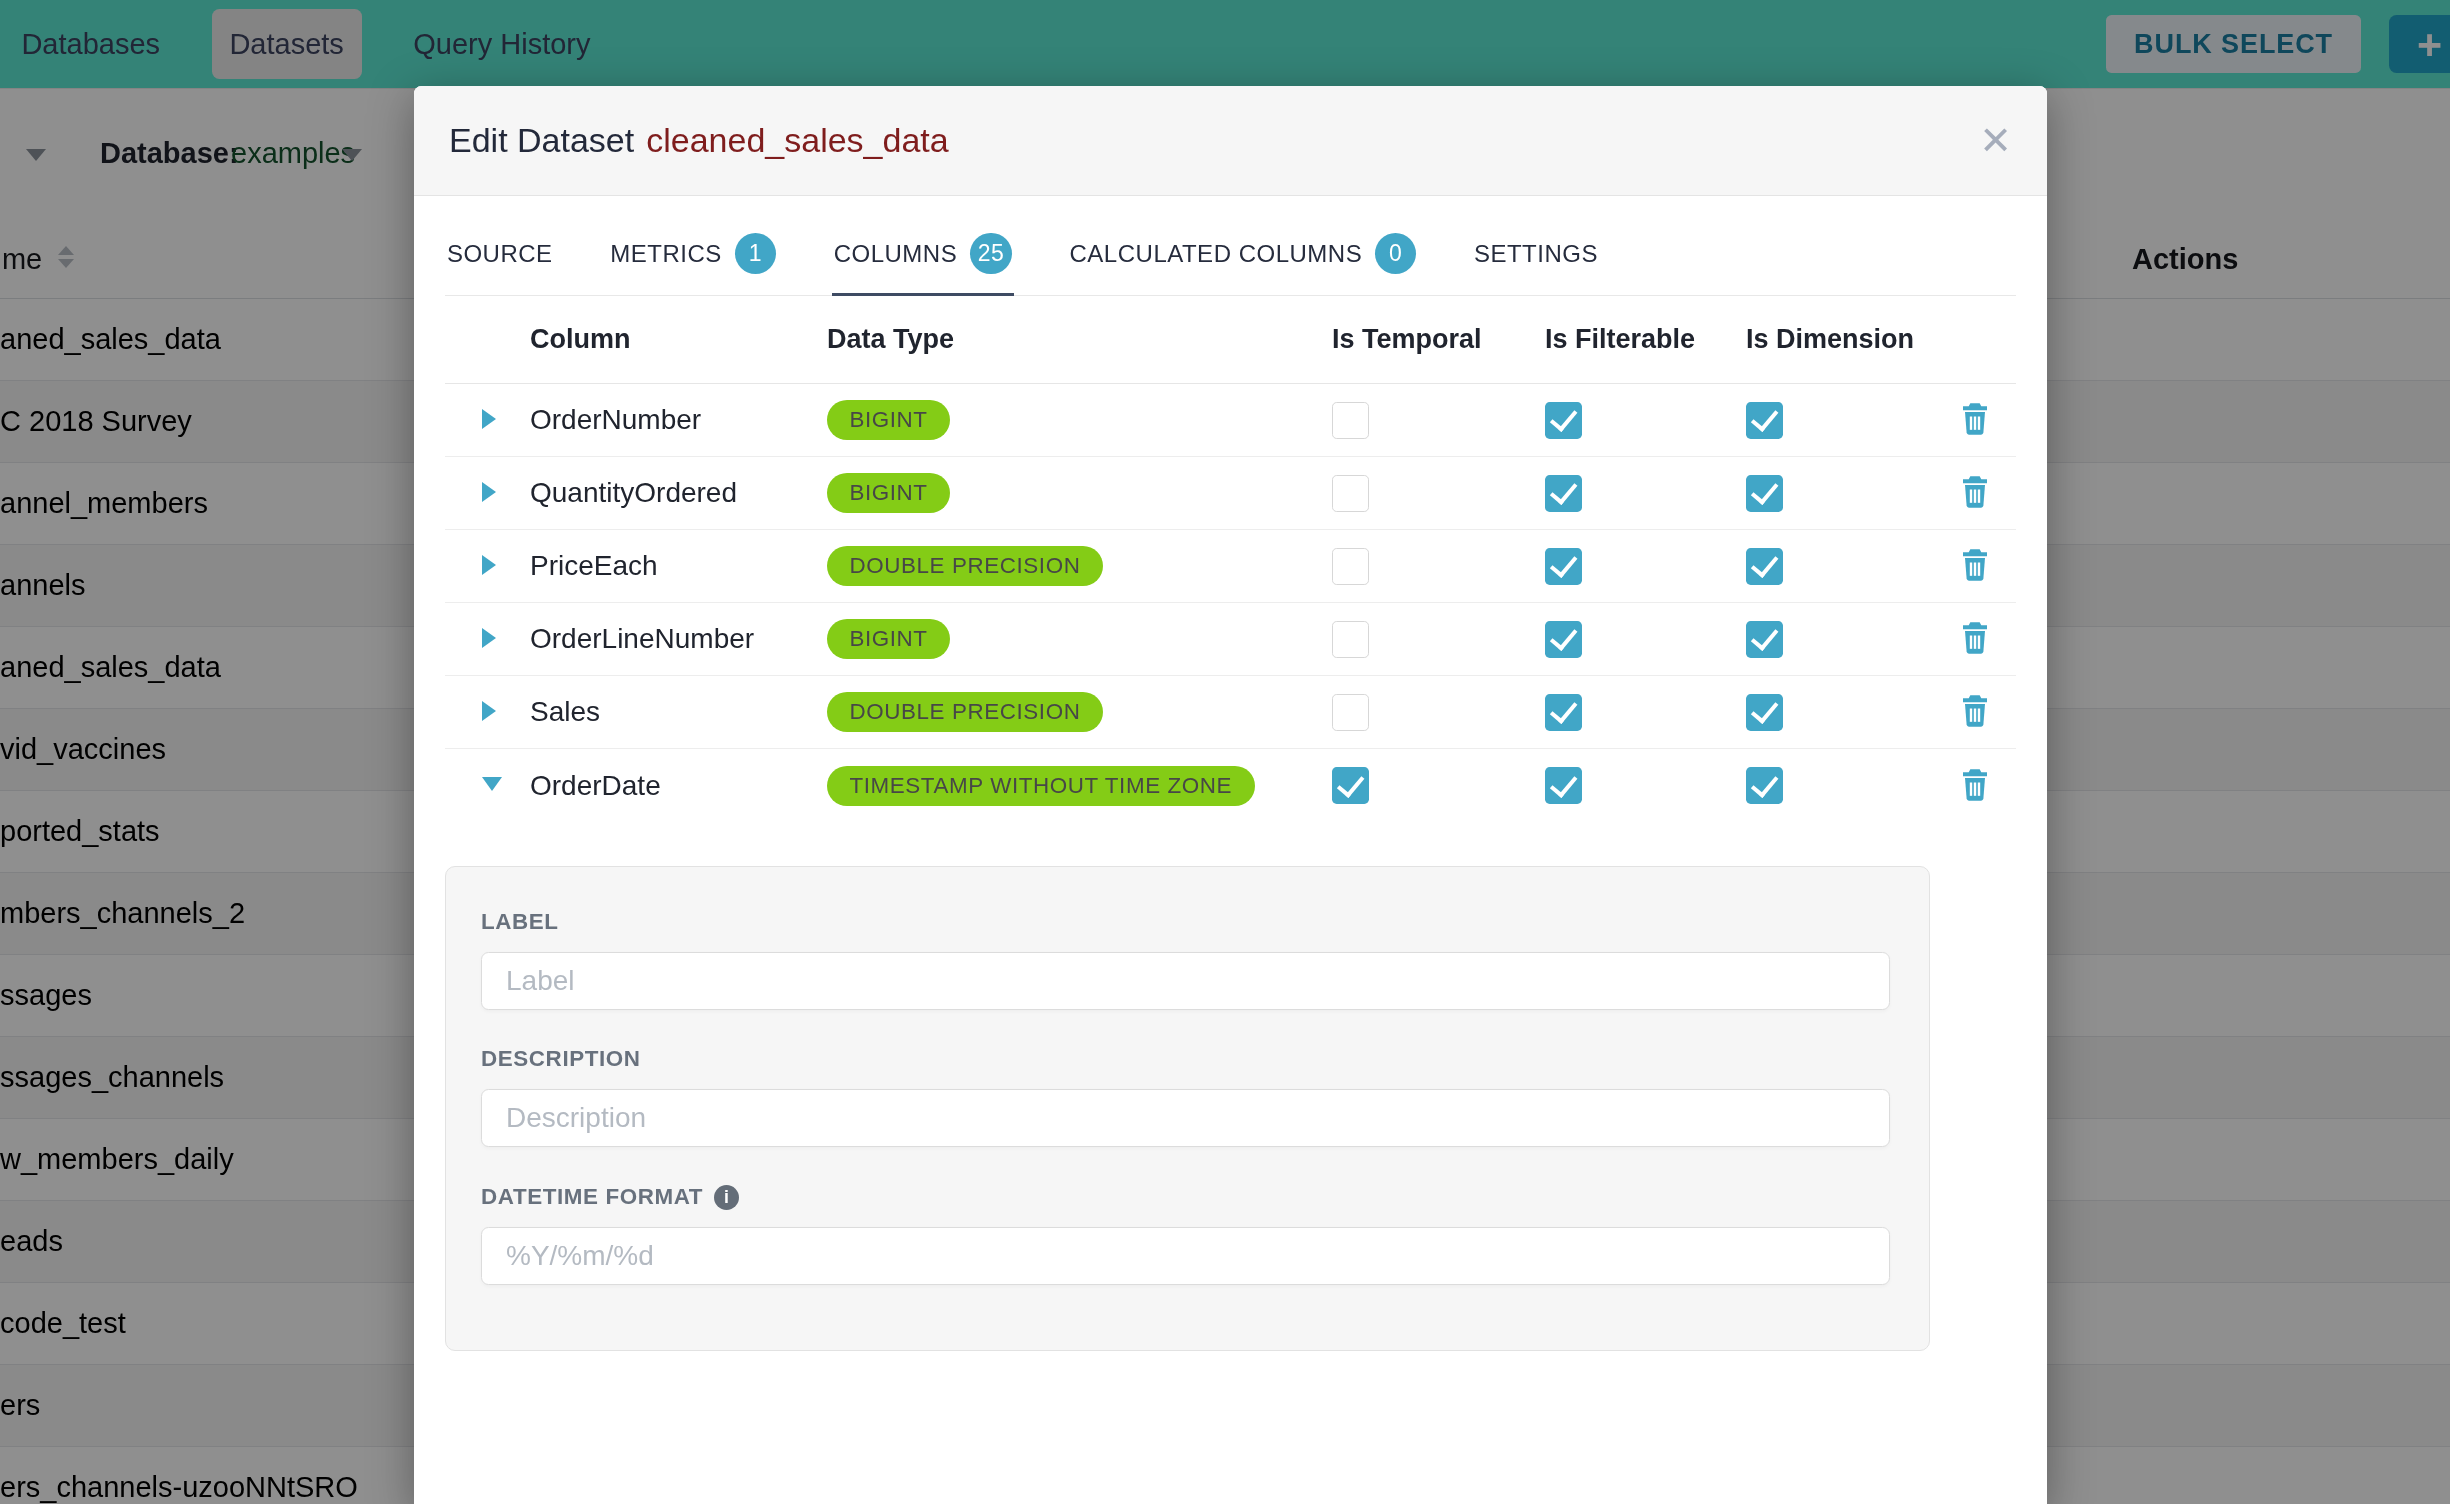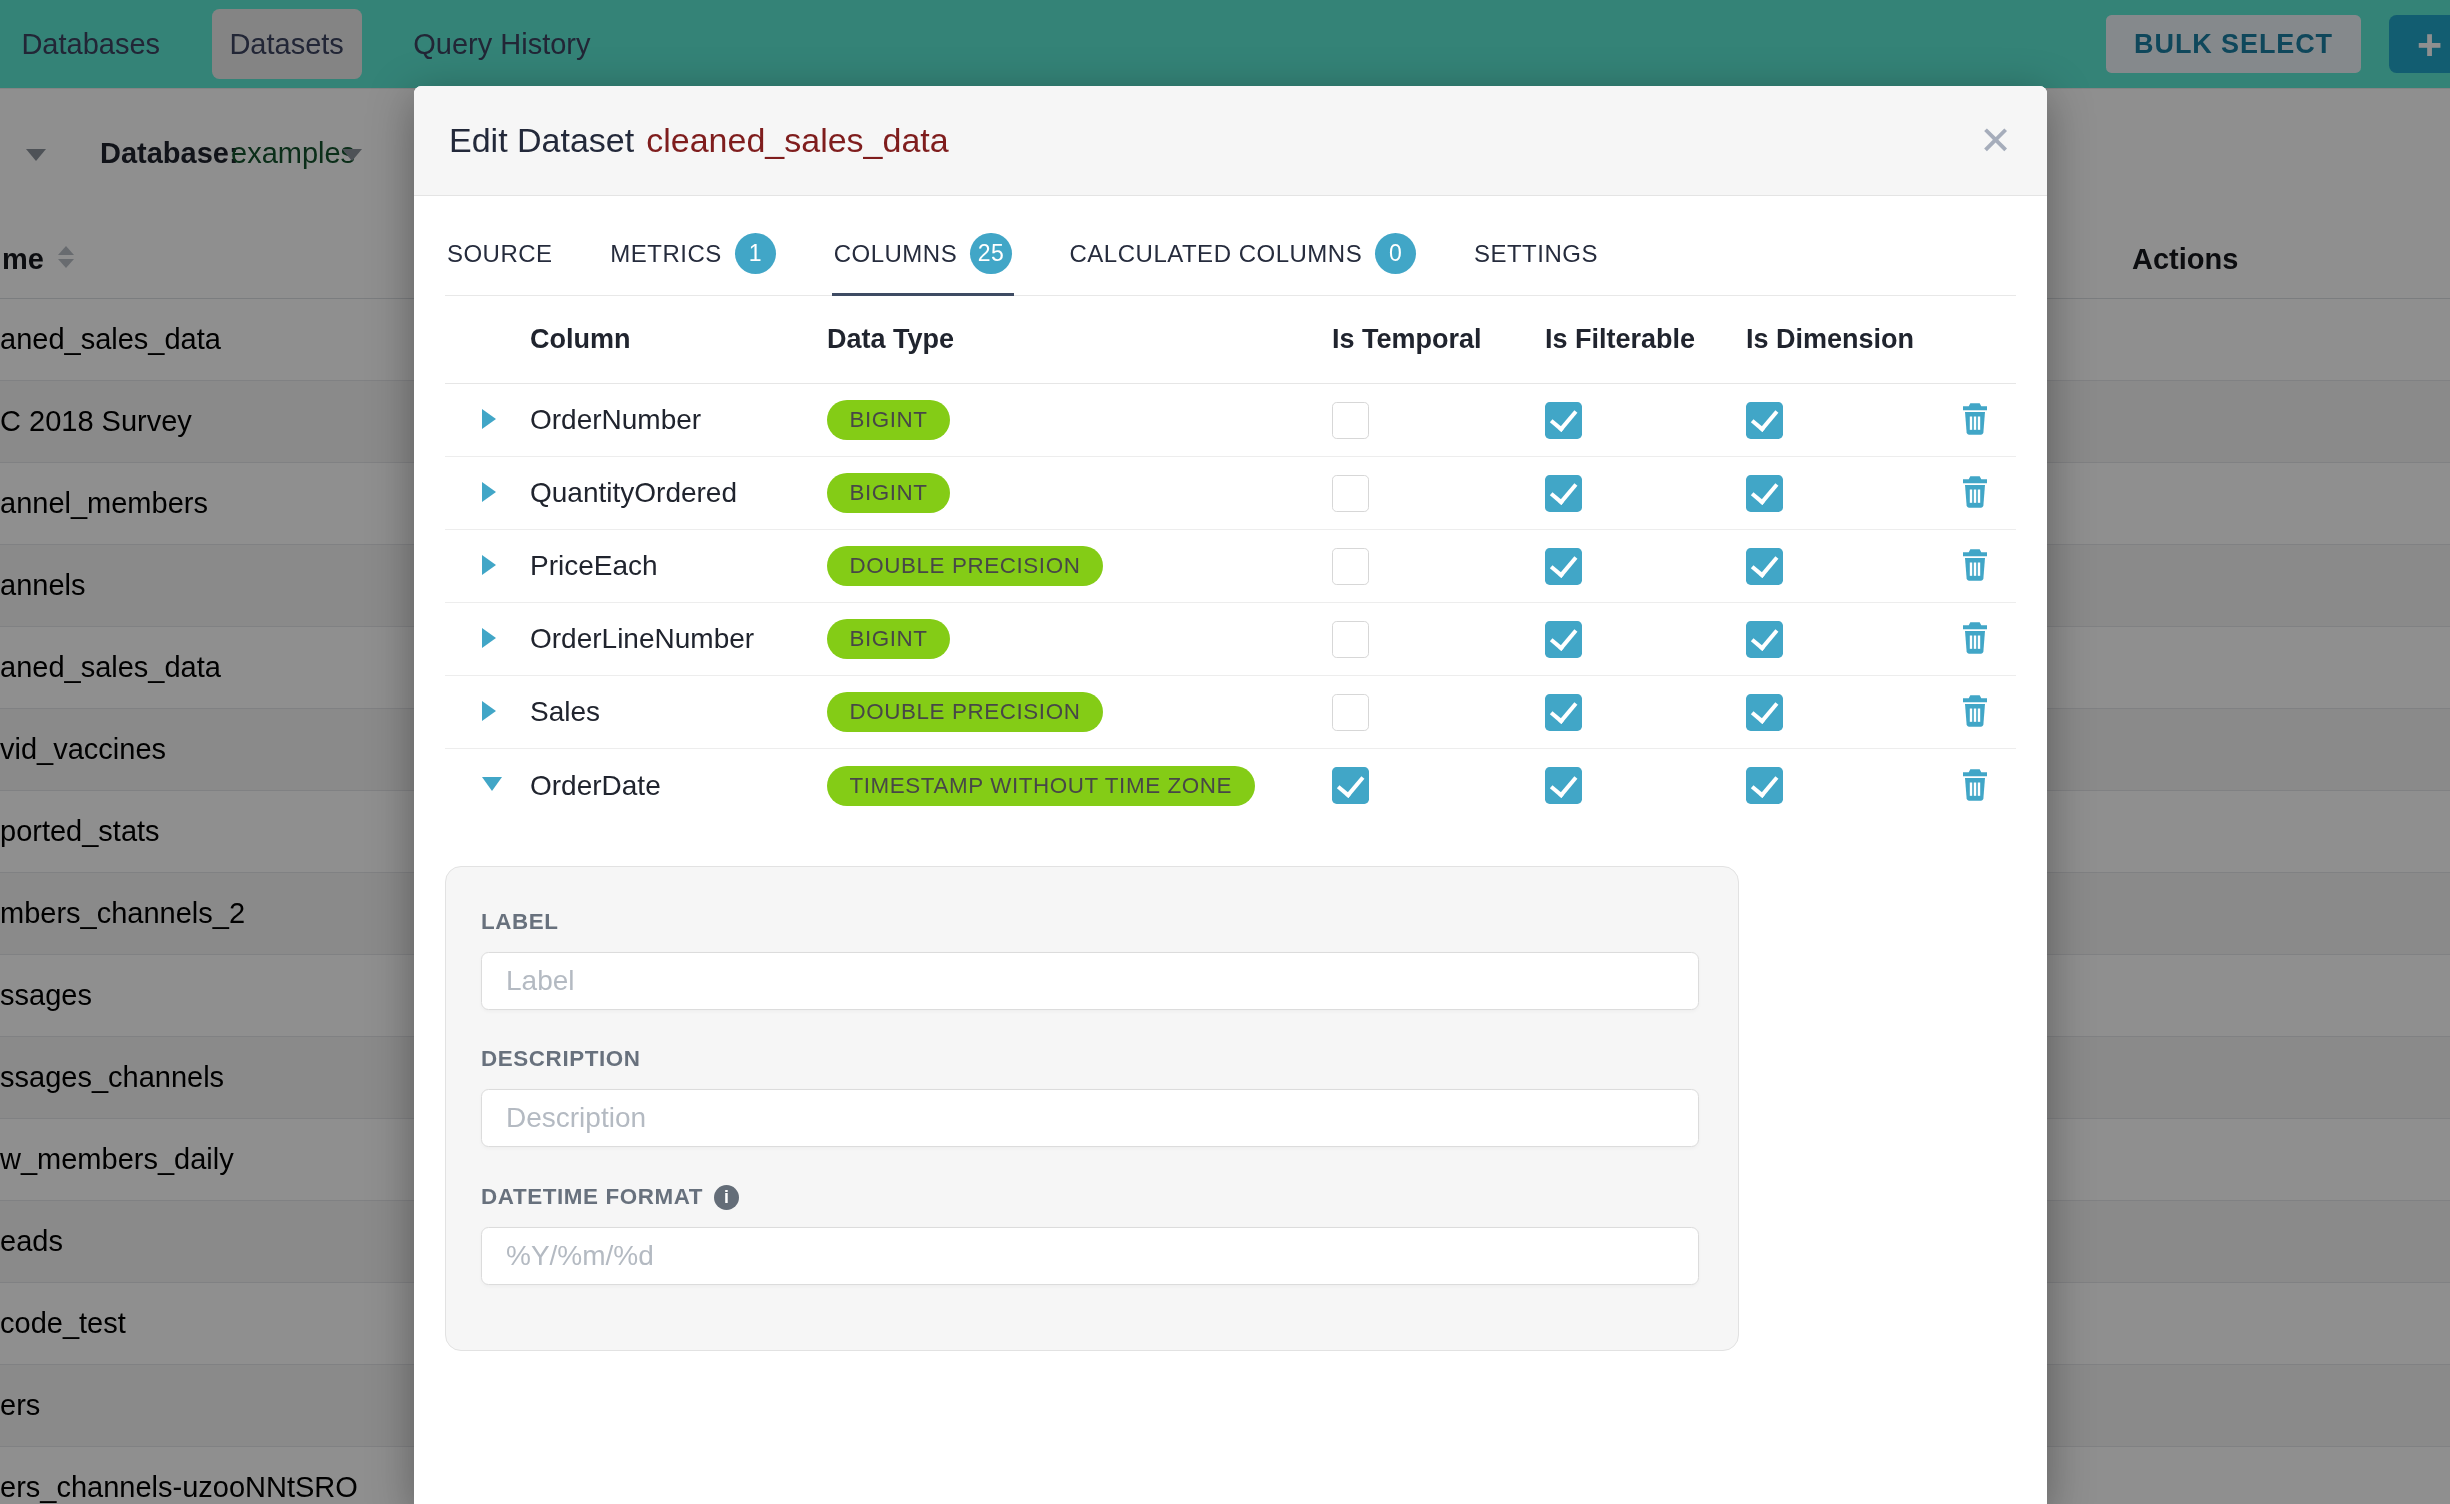--- a/index.html
+++ b/index.html
@@ -21,21 +21,21 @@
 
   .filterbar{position:absolute;top:89px;left:0;right:0;height:132px;background:#fff}
   .caret-gray{width:0;height:0;border-left:10.3px solid transparent;border-right:10.3px solid transparent;
               border-top:12px solid #8b939c;display:inline-block}
   .fb-caret1{position:absolute;left:26px;top:60px}
   .fb-label{position:absolute;left:100px;top:48px;font-size:29px;font-weight:700;color:#1f232e}
   .fb-value{position:absolute;left:231px;top:48px;font-size:29px;color:#14532d}
   .fb-caret2{position:absolute;left:342px;top:60px}
 
   .bg-header{position:absolute;top:222px;left:0;right:0;height:77px;border-bottom:0.9px solid #dcdfe3;background:#fff}
-  .bgh-name{position:absolute;left:1.9px;top:20.5px;font-size:29px;font-weight:700;color:#16181d}
+  .bgh-name{position:absolute;left:1.9px;top:20.5px;font-size:29px;font-weight:400;color:#16181d}
   .sort-icon{position:absolute;left:58px;top:24px;display:inline-flex;flex-direction:column;gap:3.7px}
   .sort-icon .up{width:0;height:0;border-left:8.4px solid transparent;border-right:8.4px solid transparent;border-bottom:9.3px solid #b9bfc6}
   .sort-icon .dn{width:0;height:0;border-left:8.4px solid transparent;border-right:8.4px solid transparent;border-top:9.3px solid #b9bfc6}
   .bgh-actions{position:absolute;left:2132px;top:20.5px;font-size:29px;font-weight:700;color:#16181d}
 
   .bg-rows{position:absolute;top:299px;left:0;right:0;background:#fff}
   .bg-row{height:82px;display:flex;align-items:center;border-bottom:0.9px solid #e4e6e9}
   .bg-row.alt{background:#f6f6f6}
   .bg-row .link{font-size:29px;color:#000000;cursor:pointer}
 
@@ -74,22 +74,22 @@
   .col-name{font-size:28px;color:#20242e}
   .pill{display:inline-flex;height:40px;align-items:center;padding:0 22.4px;background:#84cc16;
         border-radius:23px;font-size:22.4px;color:#474747;letter-spacing:0.6px;white-space:nowrap}
   .cb{width:37px;height:37px;border-radius:4.7px;position:relative;cursor:pointer}
   .cb.off{background:#fff;border:1.9px solid #d7d7d7}
   .cb.on{background:#41a6c7}
   .cb.on::after{content:"";position:absolute;left:11.2px;top:3.7px;width:11.2px;height:21.4px;
                 border:solid #fff;border-width:0 4.7px 4.7px 0;transform:rotate(40deg)}
   .trash{width:32px;height:35px;color:#41a6c7;cursor:pointer}
 
-  .panel{margin-top:44px;width:1294px;height:485px;background:#f6f6f6;border:0.9px solid #e2e2e2;
-         border-radius:16px;padding:0 39px 0 35px;overflow:hidden}
+  .panel{margin-top:44px;width:1485px;height:485px;background:#f6f6f6;border:0.9px solid #e2e2e2;
+         border-radius:10px;padding:0 39px 0 35px;overflow:hidden}
   .f-label{font-size:22.4px;font-weight:700;color:#68717d;letter-spacing:0.6px;display:flex;align-items:center;gap:11.2px}
   .f-label.first{margin-top:42px}
   .f-label.mid{margin-top:36px}
   .f-label.last{margin-top:37px}
   .f-input{margin-top:17px;width:100%;height:58px;border:0.9px solid #dcdcdc;border-radius:7.5px;background:#fff;
            padding:0 24px;font-size:28px;color:#333;box-shadow:0 1.9px 3.7px rgba(0,0,0,0.03);font-family:inherit}
   .f-input::placeholder{color:#b4bac2}
   .info{width:25px;height:25px;border-radius:50%;background:#646d78;color:#fff;font-size:17.7px;font-weight:700;
         display:inline-flex;align-items:center;justify-content:center;font-style:normal}
 </style>

